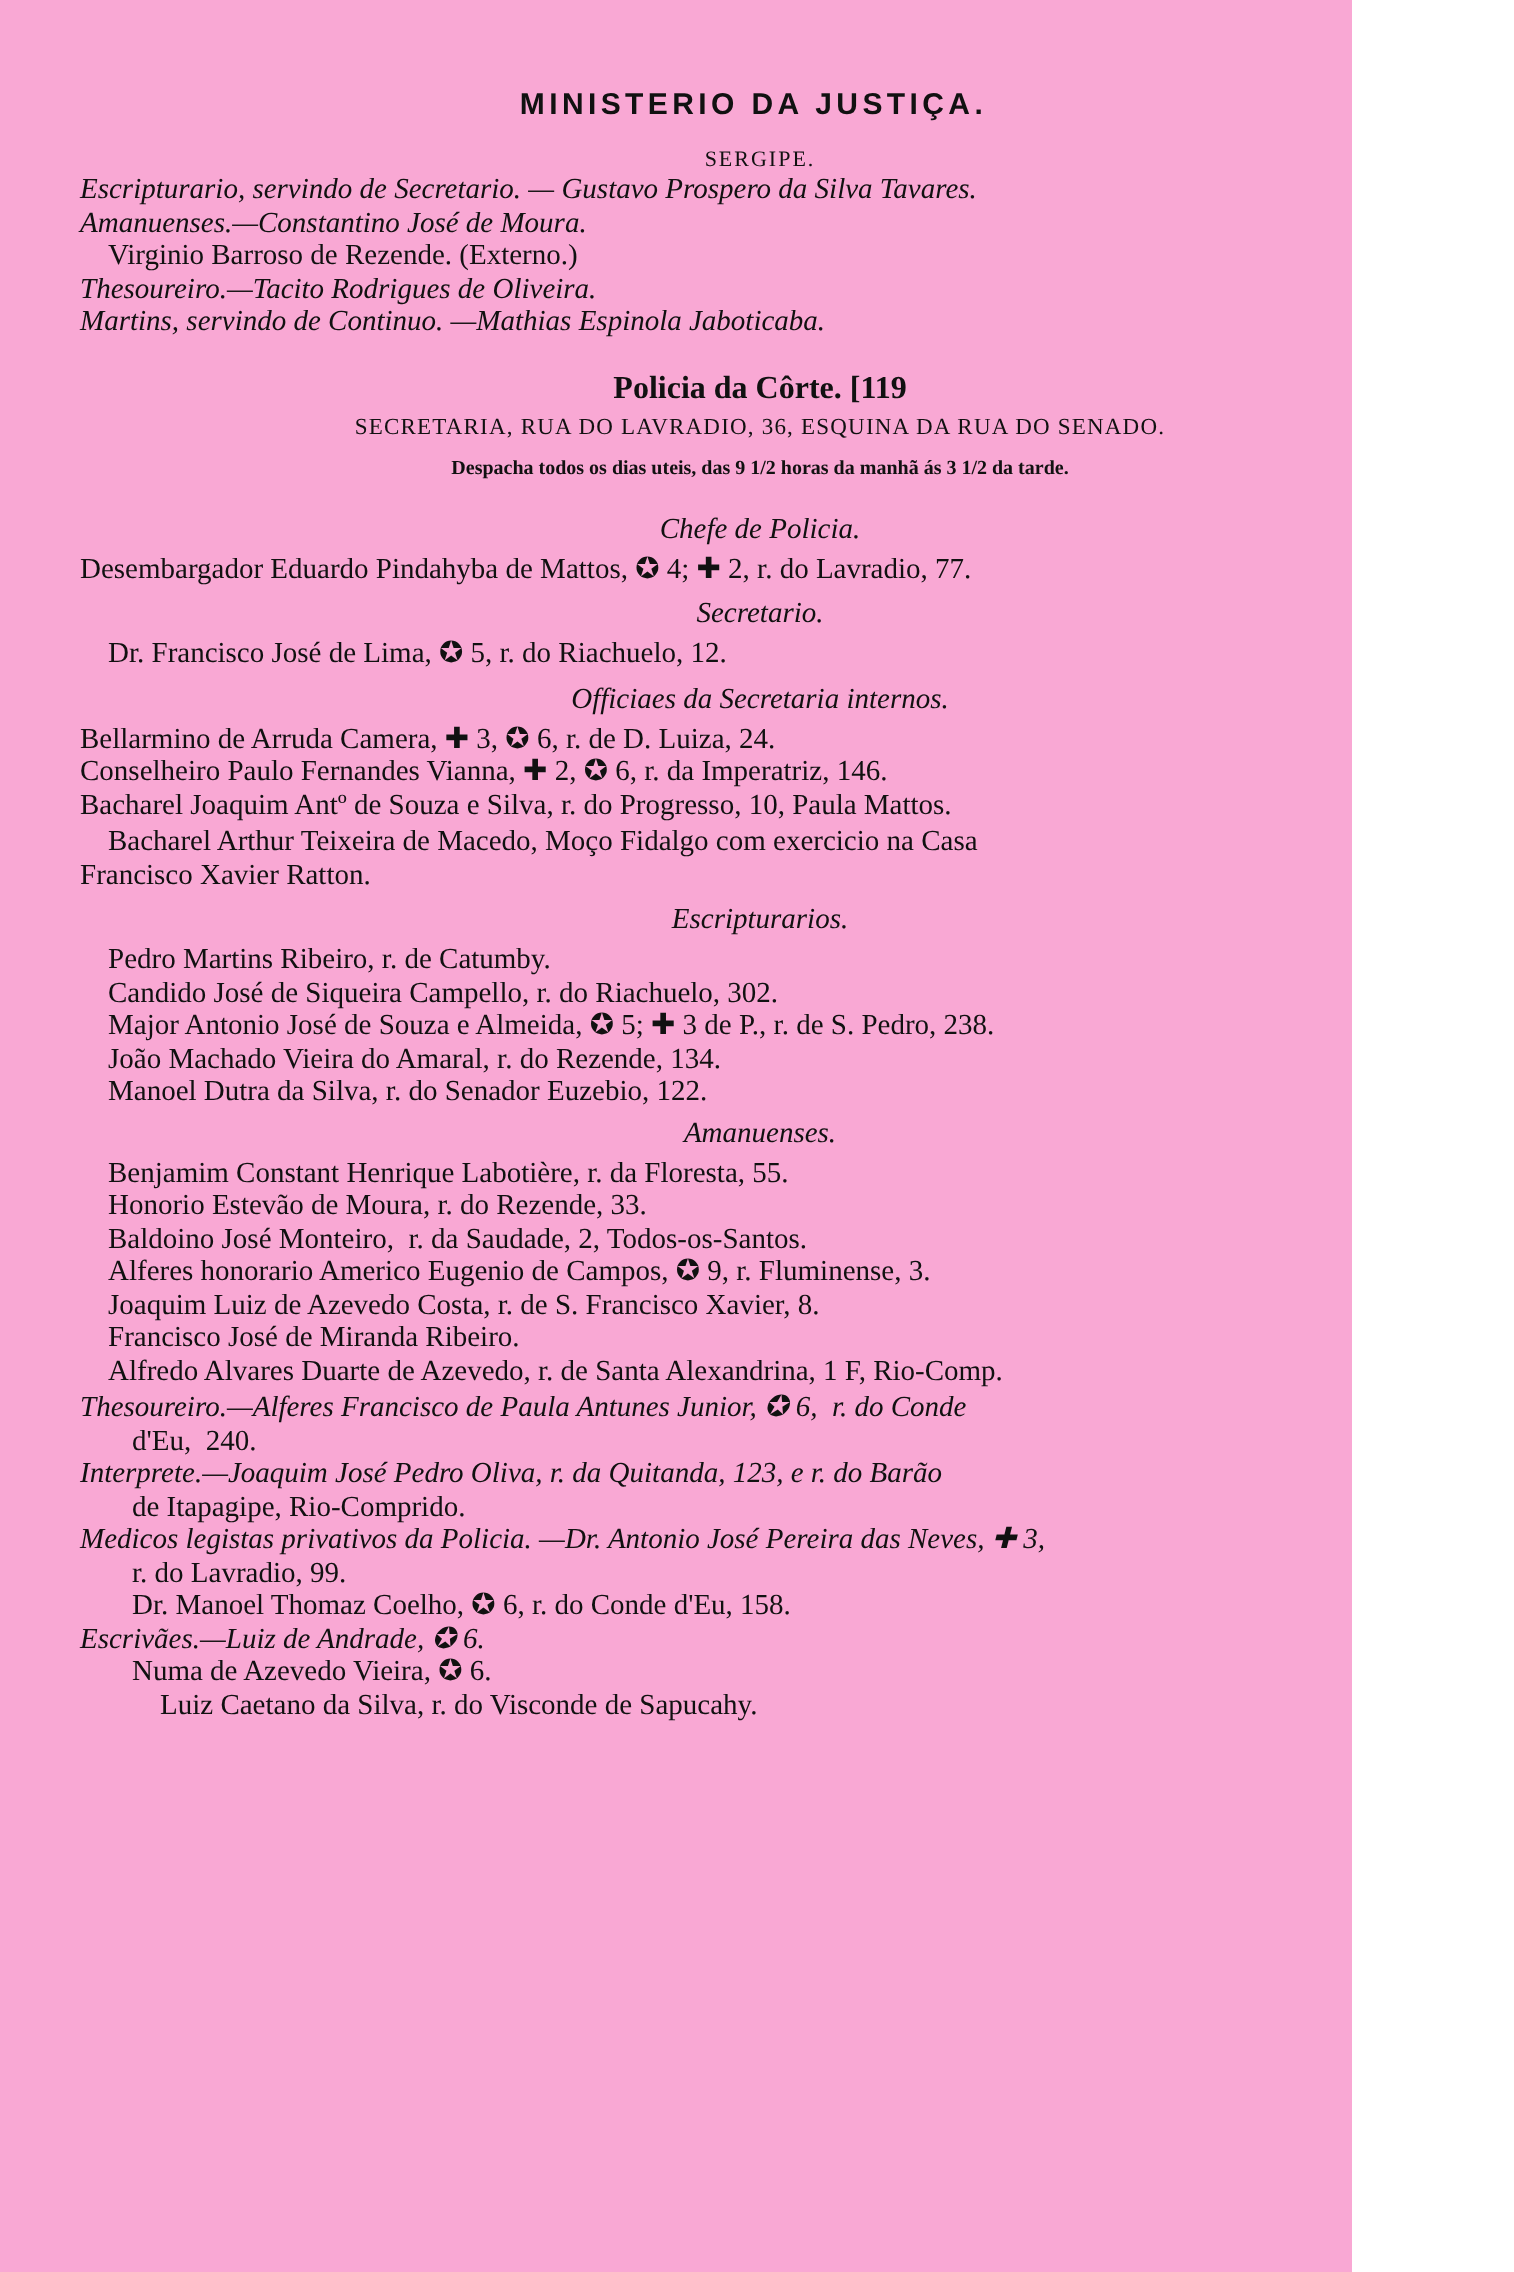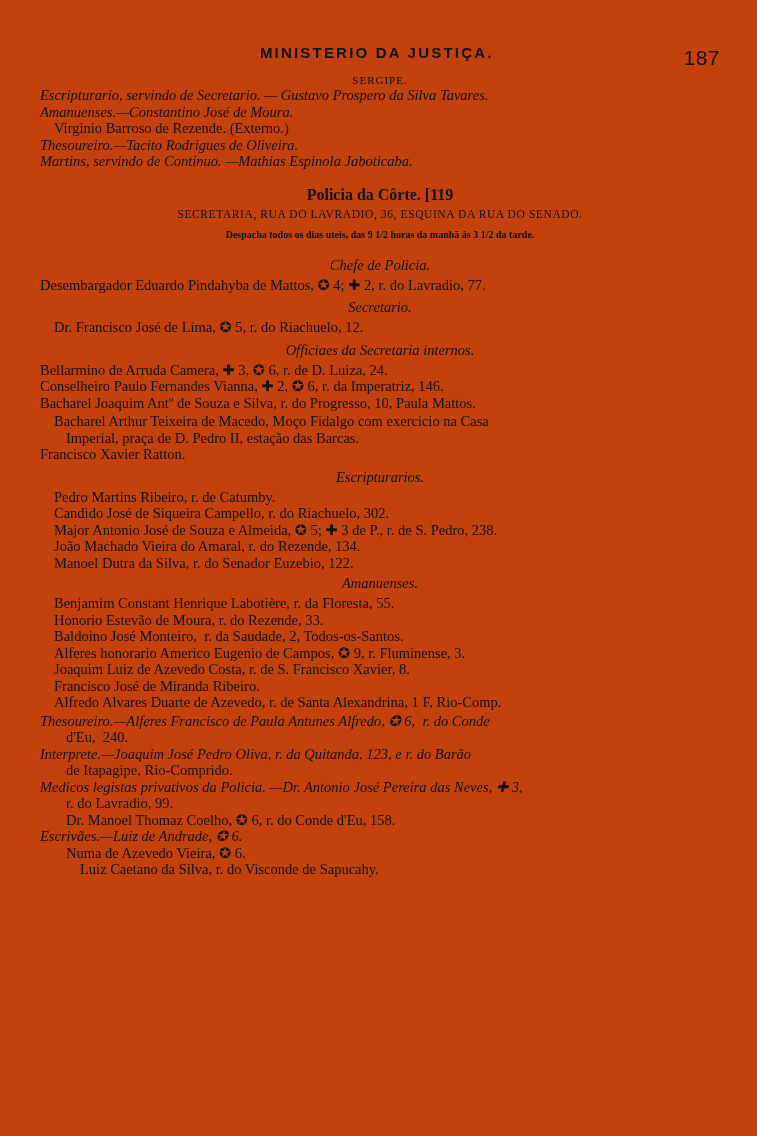--- a/index.html
+++ b/index.html
@@ -2,23 +2,23 @@
 <html><head>
 <meta charset="utf-8">
 <style>
   html, body {
     margin: 0;
     padding: 0;
     background: #ffffff;
   }
   .page {
     position: relative;
-    width: 757px;
+    width: 676px;
     height: 1136px;
-    background: #c2410c;
+    background: #f9a8d4;
     font-family: "Liberation Serif", serif;
     color: #111;
     overflow: hidden;
   }
   .inner {
     position: absolute;
     left: 40px;
     top: 44px;
     width: 680px;
   }
@@ -126,21 +126,20 @@
 
     <div class="center-ital">Officiaes da Secretaria internos.</div>
     <div class="group">
       <div class="line">Bellarmino de Arruda Camera, ✚ 3, ✪ 6, r. de D. Luiza, 24.</div>
       <div class="line">Conselheiro Paulo Fernandes Vianna, ✚ 2, ✪ 6, r. da Imperatriz, 146.</div>
       <div class="line">Bacharel Joaquim Antº de Souza e Silva, r. do Progresso, 10, Paula Mattos.</div>
     </div>
 
     <div class="group">
       <div class="line indent1">Bacharel Arthur Teixeira de Macedo, Moço Fidalgo com exercicio na Casa</div>
-      <div class="line indent2">Imperial, praça de D. Pedro II, estação das Barcas.</div>
       <div class="line">Francisco Xavier Ratton.</div>
     </div>
 
     <div class="center-ital">Escripturarios.</div>
     <div class="group">
       <div class="line indent1">Pedro Martins Ribeiro, r. de Catumby.</div>
       <div class="line indent1">Candido José de Siqueira Campello, r. do Riachuelo, 302.</div>
       <div class="line indent1">Major Antonio José de Souza e Almeida, ✪ 5; ✚ 3 de P., r. de S. Pedro, 238.</div>
       <div class="line indent1">João Machado Vieira do Amaral, r. do Rezende, 134.</div>
       <div class="line indent1">Manoel Dutra da Silva, r. do Senador Euzebio, 122.</div>
@@ -151,21 +150,21 @@
       <div class="line indent1">Benjamim Constant Henrique Labotière, r. da Floresta, 55.</div>
       <div class="line indent1">Honorio Estevão de Moura, r. do Rezende, 33.</div>
       <div class="line indent1">Baldoino José Monteiro,  r. da Saudade, 2, Todos-os-Santos.</div>
       <div class="line indent1">Alferes honorario Americo Eugenio de Campos, ✪ 9, r. Fluminense, 3.</div>
       <div class="line indent1">Joaquim Luiz de Azevedo Costa, r. de S. Francisco Xavier, 8.</div>
       <div class="line indent1">Francisco José de Miranda Ribeiro.</div>
       <div class="line indent1">Alfredo Alvares Duarte de Azevedo, r. de Santa Alexandrina, 1 F, Rio-Comp.</div>
     </div>
 
     <div class="group">
-      <div class="line ital">Thesoureiro.—Alferes Francisco de Paula Antunes Alfredo, ✪ 6,  r. do Conde</div>
+      <div class="line ital">Thesoureiro.—Alferes Francisco de Paula Antunes Junior, ✪ 6,  r. do Conde</div>
       <div class="line indent2">d'Eu,  240.</div>
       <div class="line ital">Interprete.—Joaquim José Pedro Oliva, r. da Quitanda, 123, e r. do Barão</div>
       <div class="line indent2">de Itapagipe, Rio-Comprido.</div>
       <div class="line ital">Medicos legistas privativos da Policia. —Dr. Antonio José Pereira das Neves, ✚ 3,</div>
       <div class="line indent2">r. do Lavradio, 99.</div>
       <div class="line indent2">Dr. Manoel Thomaz Coelho, ✪ 6, r. do Conde d'Eu, 158.</div>
       <div class="line ital">Escrivães.—Luiz de Andrade, ✪ 6.</div>
       <div class="line indent2">Numa de Azevedo Vieira, ✪ 6.</div>
       <div class="line indent3">Luiz Caetano da Silva, r. do Visconde de Sapucahy.</div>
     </div>

